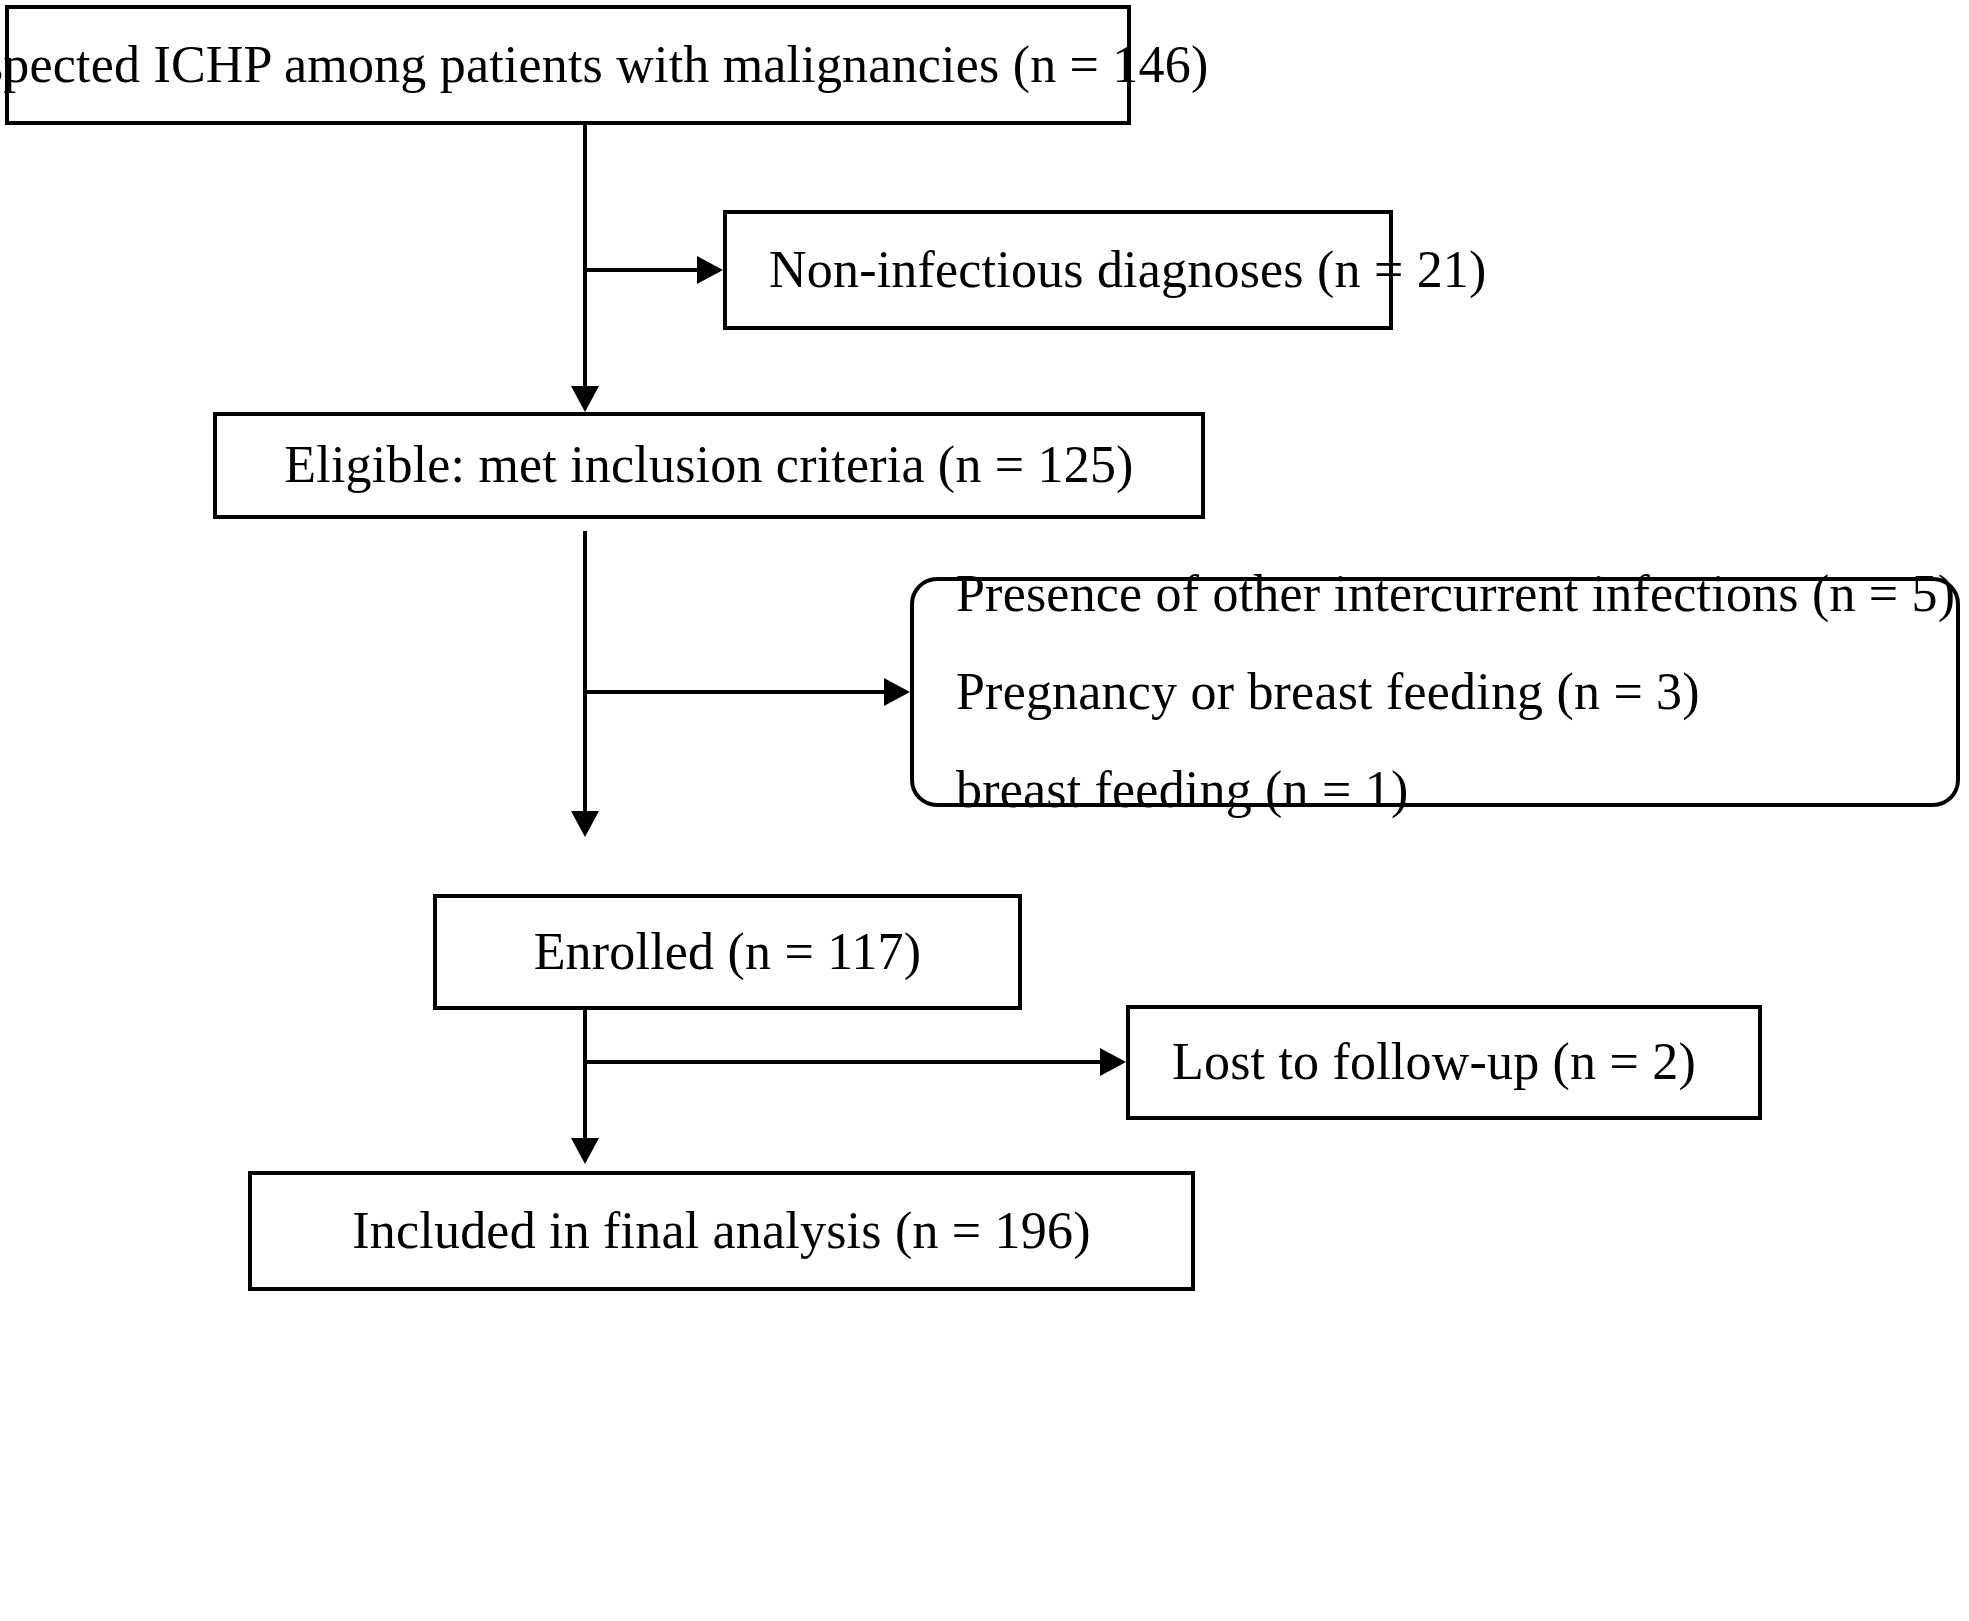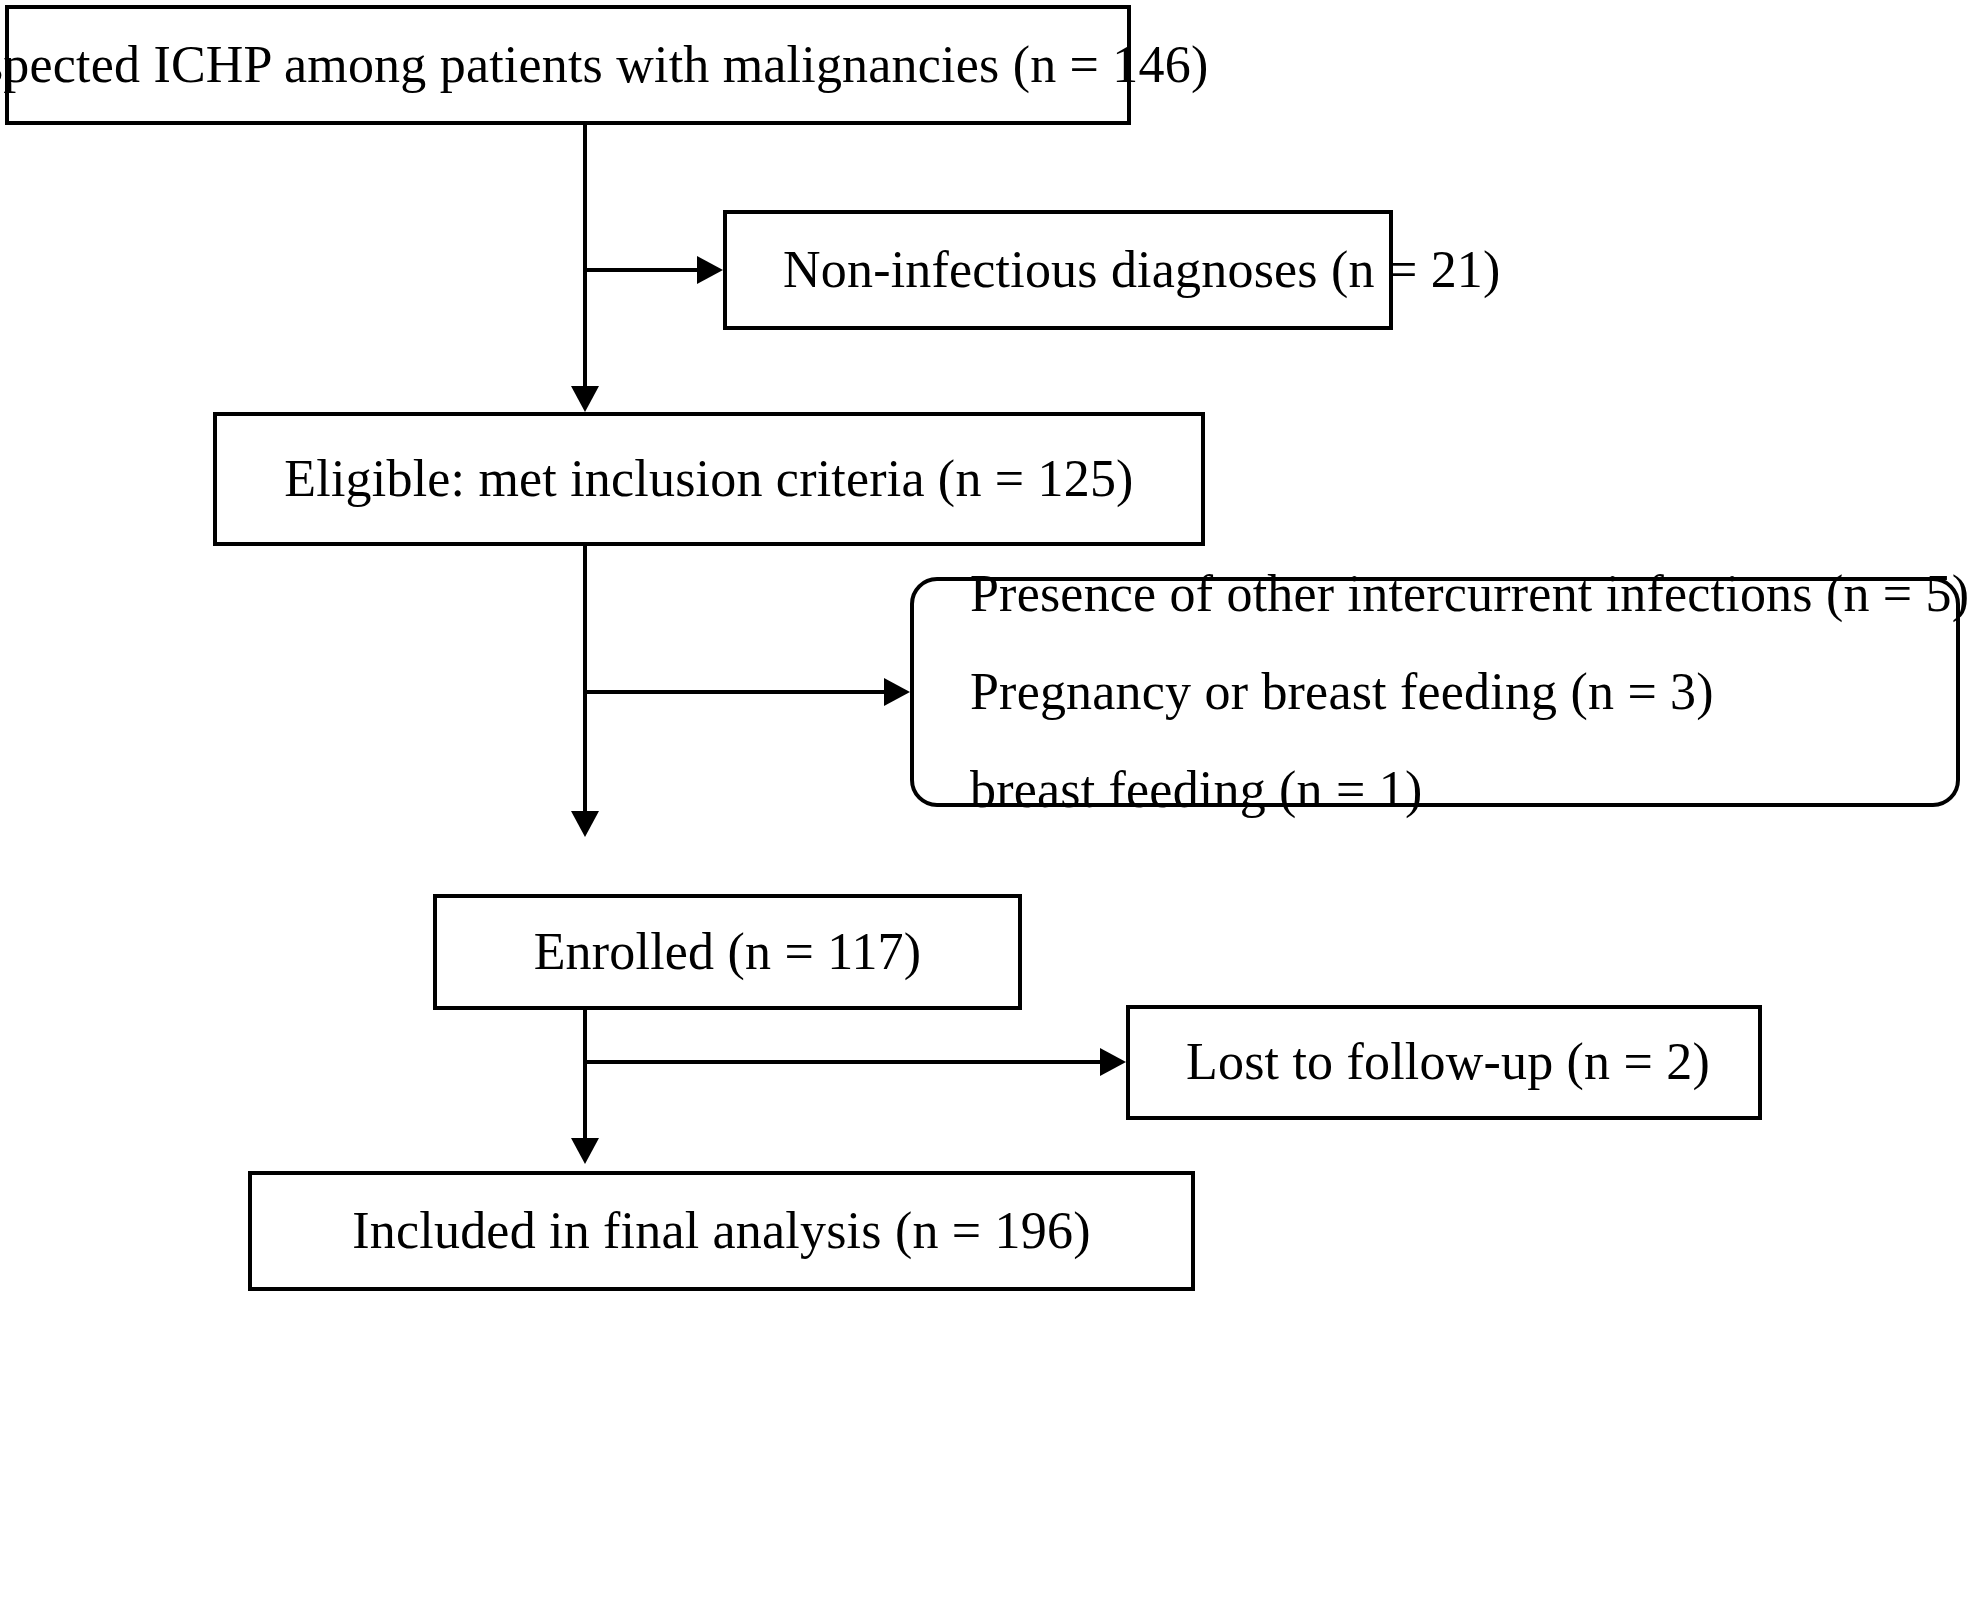--- a/index.html
+++ b/index.html
@@ -38,21 +38,21 @@
     text-align: left;
   }
   .node-label {
     font-size: 52px;
     line-height: 1.12;
     letter-spacing: 0.2px;
     white-space: nowrap;
     color: #000000;
   }
   .node-box.left-text .node-label {
-    padding-left: 56px;
+    padding-left: 42px;
   }
   .multi-line .node-label {
     margin: 20px 0;
   }
 
   
   .conn {
     position: absolute;
     background: #000000;
     z-index: 1;
@@ -92,21 +92,21 @@
   <div class="conn v" style="left:583px; top:125px; width:4px; height:261px;"></div>
   <div class="arrowhead down" style="left:571px; top:386px;"></div>
 
   <div class="conn h" style="left:585px; top:268px; width:112px; height:4px;"></div>
   <div class="arrowhead right" style="left:697px; top:256px;"></div>
 
   <div class="node-box left-text" style="left:723px; top:210px; width:670px; height:120px;">
     <span class="node-label">Non-infectious diagnoses (n = 21)</span>
   </div>
 
-  <div class="node-box center-text" style="left:213px; top:412px; width:992px; height:134px;">
+  <div class="node-box center-text" style="left:213px; top:412px; width:992px; height:107px;">
     <span class="node-label">Eligible: met inclusion criteria (n = 125)</span>
   </div>
 
   <div class="conn v" style="left:583px; top:531px; width:4px; height:280px;"></div>
   <div class="arrowhead down" style="left:571px; top:811px;"></div>
 
   <div class="conn h" style="left:585px; top:690px; width:299px; height:4px;"></div>
   <div class="arrowhead right" style="left:884px; top:678px;"></div>
 
   <div class="node-box left-text multi-line" style="left:910px; top:577px; width:1050px; height:230px;border-radius:27px;">

